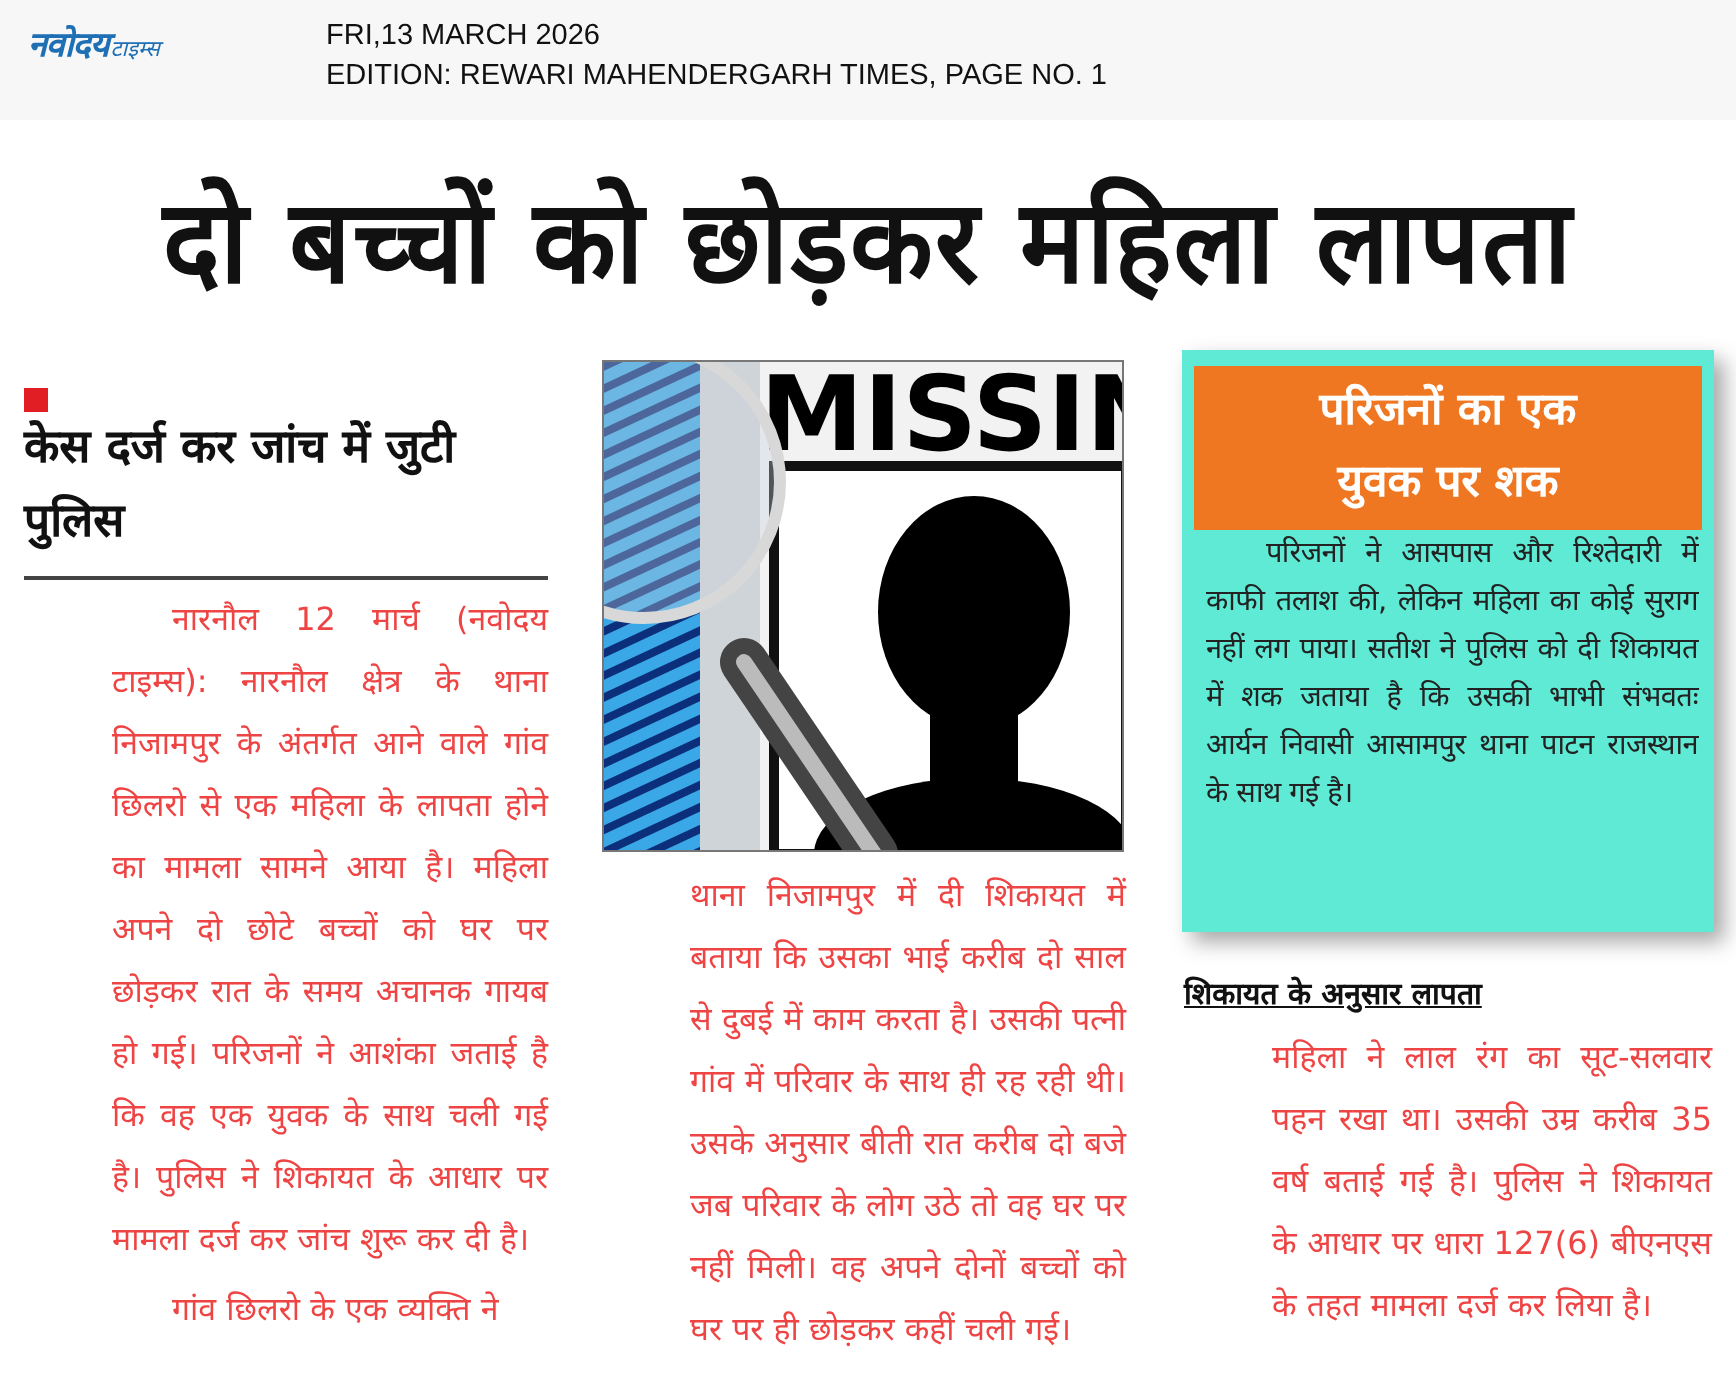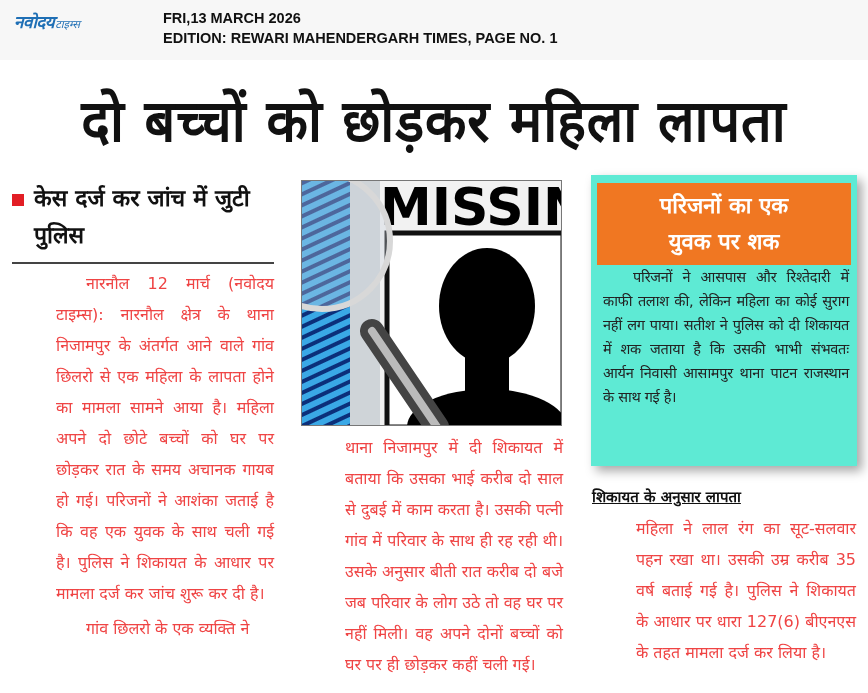--- a/index.html
+++ b/index.html
@@ -3,28 +3,28 @@
 <meta charset="utf-8">
 <style>
   * { box-sizing: border-box; margin: 0; padding: 0; }
   html, body { width: 868px; height: 693px; overflow: hidden; background: #ffffff; }
   body { font-family: "DejaVu Sans", sans-serif; color: #1a1a1a; position: relative; }
 
   .topbar { position: absolute; left: 0; top: 0; width: 868px; height: 60px; background: #f7f7f7; }
   .logo { position: absolute; left: 14px; top: 10px; display: flex; align-items: baseline; font-style: italic; }
   .logo-main { font-family: "DejaVu Sans", sans-serif; font-weight: bold; font-size: 17px; color: #1f6fb5; letter-spacing: -0.5px; }
   .logo-sub { font-family: "DejaVu Sans", sans-serif; font-size: 11px; color: #1f6fb5; margin-left: 1px; }
-  .meta { position: absolute; left: 163px; top: 8px; font-family: "Liberation Sans", sans-serif; font-weight: bold; font-size: 14.5px; line-height: 20px; color: #111; }
+  .meta { position: absolute; left: 163px; top: 8px; font-family: "Liberation Sans", sans-serif; font-weight: normal; font-size: 14.5px; line-height: 20px; color: #111; }
 
   .headline { position: absolute; left: 0; top: 80px; width: 868px; text-align: center;
     font-family: "DejaVu Sans", sans-serif; font-weight: bold; font-size: 58px; line-height: 82px; color: #111;
     letter-spacing: 1px; transform: scaleX(0.93); transform-origin: center; }
 
   .col1 { position: absolute; left: 12px; top: 180px; width: 262px; }
-  .subhead { display: flex; align-items: flex-start; }
+  .subhead { display: flex; align-items: flex-start; flex-direction: column; }
   .red-square { width: 12px; height: 12px; background: #e21e25; margin-top: 14px; margin-right: 10px; flex: none; }
   .subhead-text { font-weight: bold; font-size: 23px; line-height: 37px; color: #111; }
   .rule { height: 2px; background: #444; margin-top: 8px; }
   .body-text { font-size: 16px; line-height: 31px; text-align: justify; color: #ef4444; margin-left: 44px; }
   .indent { text-indent: 30px; }
   .col1 .body-text { margin-top: 4px; }
 
   .photo { position: absolute; left: 301px; top: 180px; width: 261px; height: 246px; border: 1px solid #777; overflow: hidden; background: #fff; }
   .col2-text { position: absolute; left: 301px; top: 432px; width: 262px; }
 

